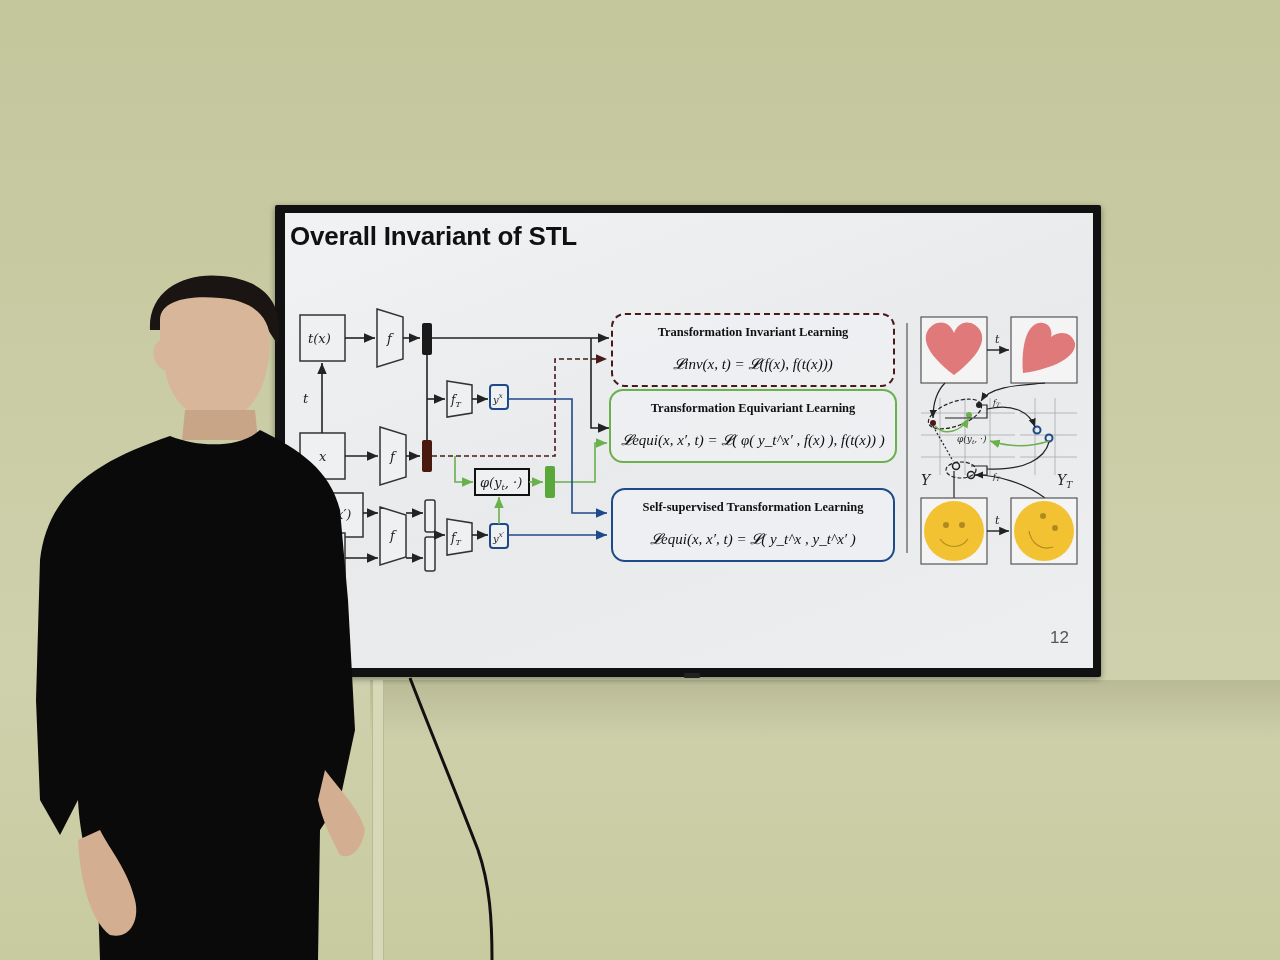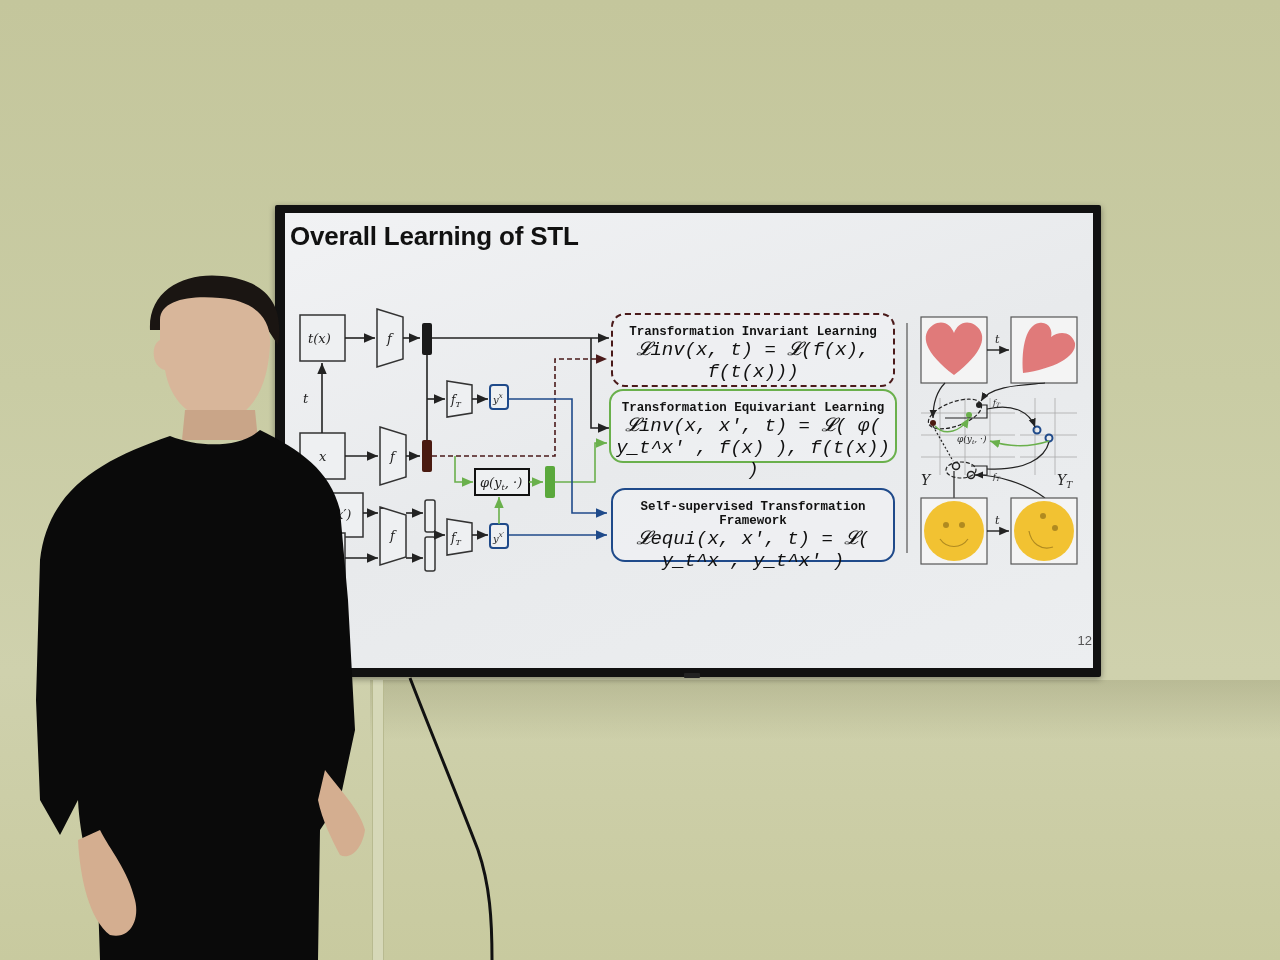--- a/index.html
+++ b/index.html
@@ -32,30 +32,30 @@
     position: absolute; left: 285px; top: 213px; width: 808px; height: 455px;
     background: linear-gradient(160deg, #f1f2f4 0%, #e8eaec 50%, #eceef0 100%);
     overflow: hidden;
   }
   .slide-title {
     position: absolute; left: 5px; top: 8px;
     font-family: "Liberation Sans", sans-serif; font-weight: bold;
     font-size: 26px; color: #111; letter-spacing: -0.2px;
   }
   .slide-num {
-    position: absolute; right: 1px; bottom: 20px;
-    font-size: 13px; color: #555;
+    position: absolute; right: 24px; bottom: 20px;
+    font-size: 17px; color: #555;
   }
   .diagram { position: absolute; left: 0; top: 0; }
   .loss-box {
     position: absolute; border-radius: 14px; background: rgba(240,241,243,0.7);
-    text-align: center; font-family: Liberation Mono, monospace; color: #111;
+    text-align: center; font-family: Liberation Serif, serif; color: #111;
   }
   .loss-box .lb-title { font-weight: bold; font-size: 12.5px; margin-top: 10px; }
-  .loss-box .lb-eq { font-size: 19px; margin-top: 0; font-style: italic; }
+  .loss-box .lb-eq { font-size: 15px; margin-top: 16px; font-style: italic; }
   .inv { left: 326px; top: 100px; width: 280px; height: 70px; border: 2.5px dashed #4a1a1a; }
   .equi { left: 324px; top: 176px; width: 284px; height: 70px; border: 2.5px solid #6ab04c; }
   .trans { left: 326px; top: 275px; width: 280px; height: 70px; border: 2.5px solid #1f4a8a; }
   .person {
     position: absolute; left: 0; top: 0; width: 1280px; height: 960px; pointer-events: none;
   }
 </style>
 </head>
 <body>
 
@@ -63,21 +63,21 @@
 <div class="wall-rail"></div>
 
 <svg class="cable" viewBox="0 0 1280 960">
   <path d="M410 678 C 430 730, 455 790, 478 850 C 490 885, 492 920, 492 960" stroke="#111" stroke-width="3" fill="none"></path>
 </svg>
 
 <div class="tv"></div>
 <div class="tv-logo"></div>
 
 <div class="screen">
-  <div class="slide-title">Overall Learning of STL</div>
+  <div class="slide-title">Overall Invariant of STL</div>
 
   <svg class="diagram" width="808" height="455" viewBox="0 0 808 455" font-family="DejaVu Serif, serif">
     <defs>
       <marker id="ak" markerWidth="8" markerHeight="8" refX="7" refY="4" orient="auto">
           <path d="M0,1 L7,4 L0,7 z" fill="#222"></path>
         </marker>
       <marker id="ab" markerWidth="8" markerHeight="8" refX="7" refY="4" orient="auto">
           <path d="M0,1 L7,4 L0,7 z" fill="#1f4a8a"></path>
         </marker>
       <marker id="ag" markerWidth="8" markerHeight="8" refX="7" refY="4" orient="auto">
@@ -227,24 +227,24 @@
       <text x="710" y="311" font-style="italic" font-size="11" fill="#222">t</text>
     </g>
   </svg>
 
   <div class="loss-box inv">
     <div class="lb-title">Transformation Invariant Learning</div>
     <div class="lb-eq">𝓛inv(x, t) = 𝓛(f(x), f(t(x)))</div>
   </div>
   <div class="loss-box equi">
     <div class="lb-title">Transformation Equivariant Learning</div>
-    <div class="lb-eq">𝓛inv(x, x′, t) = 𝓛( φ( y_t^x′ , f(x) ), f(t(x)) )</div>
+    <div class="lb-eq">𝓛equi(x, x′, t) = 𝓛( φ( y_t^x′ , f(x) ), f(t(x)) )</div>
   </div>
   <div class="loss-box trans">
-    <div class="lb-title">Self-supervised Transformation Framework</div>
+    <div class="lb-title">Self-supervised Transformation Learning</div>
     <div class="lb-eq">𝓛equi(x, x′, t) = 𝓛( y_t^x , y_t^x′ )</div>
   </div>
 
   <div class="slide-num">12</div>
 </div>
 
 <svg class="person" viewBox="0 0 1280 960">
 
   <path d="M150 330 C 148 290, 185 272, 222 276 C 262 280, 285 300, 278 345 L 268 330 C 255 315, 200 315, 170 330 Z" fill="#1a1512"></path>
 

